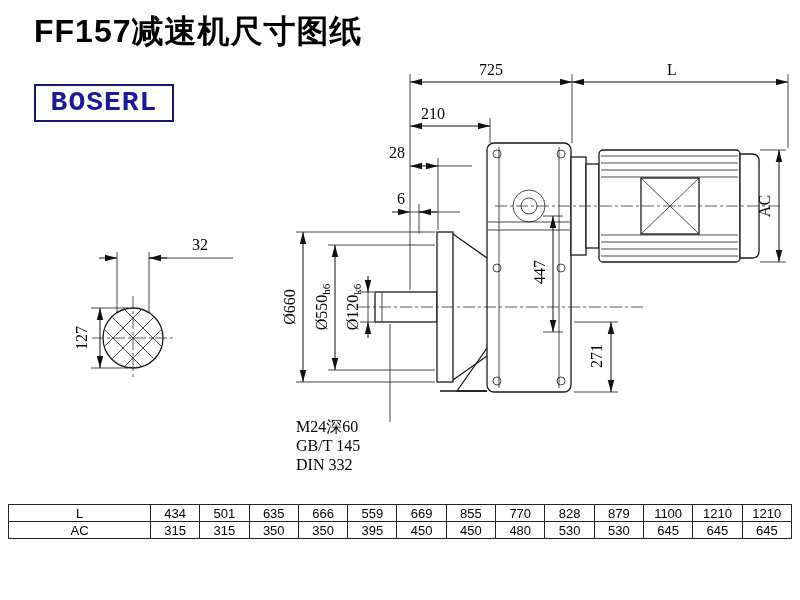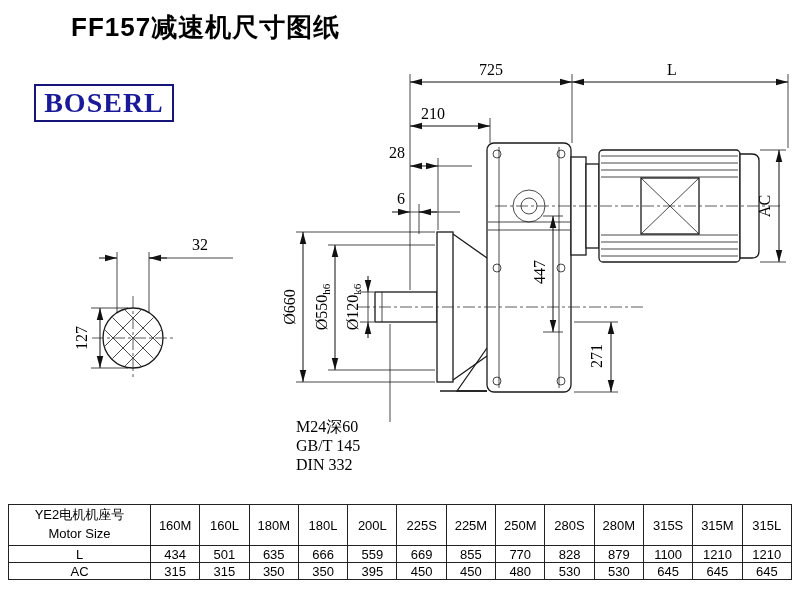--- a/index.html
+++ b/index.html
@@ -2,26 +2,26 @@
 <html><head>
 <meta charset="utf-8">
 <style>
   html,body { margin:0; padding:0; }
   body {
     width:800px; height:600px; position:relative; overflow:hidden;
     background:#ffffff; font-family:"Liberation Sans", sans-serif; color:#000;
   }
   .title {
     position:absolute; left:34px; top:10px;
-    font-size:26px; font-weight:bold; letter-spacing:1px; color:#000;margin-left:37px;
+    font-size:32px; font-weight:bold; letter-spacing:1px; color:#000;
   }
   .logo {
     position:absolute; left:34px; top:84px; width:136px; height:34px;
     border:2px solid #15157a; background:#fff;
-    color:#1a1a99; font-family:Liberation Serif, serif; font-weight:bold;
+    color:#1a1a99; font-family:Liberation Mono, monospace; font-weight:bold;
     font-size:28px; line-height:34px; text-align:center; letter-spacing:1px;
   }
   svg.draw { position:absolute; left:0; top:0; }
   .ln   { stroke:#1a1a1a; stroke-width:1.3; fill:none; }
   .fw   { fill:#ffffff; }
   .thin { stroke:#1a1a1a; stroke-width:0.8; fill:none; }
   .dim  { stroke:#111111; stroke-width:1; fill:none; }
   .cl   { stroke:#333333; stroke-width:0.8; fill:none; stroke-dasharray:12 3 3 3; }
   text.dt { font-family:"Liberation Serif", serif; font-size:16px; fill:#000; }
   .sub { font-size:11px; }
@@ -193,39 +193,20 @@
     <text class="dt note" x="296" y="470">DIN 332</text>
   </g>
 </svg>
 
 <table class="dimtable">
   <colgroup>
       <col style="width:142px">
       <col span="13">
     </colgroup>
   <tbody>
-      <tr class="hdr">
-    <td class="hcell">
-          <div>YE2电机机座号</div>
-          <div>Motor Size</div>
-        </td>
-    <td>160M</td>
-    <td>160L</td>
-    <td>180M</td>
-    <td>180L</td>
-    <td>200L</td>
-    <td>225S</td>
-    <td>225M</td>
-    <td>250M</td>
-    <td>280S</td>
-    <td>280M</td>
-    <td>315S</td>
-    <td>315M</td>
-    <td>315L</td>
-  </tr>
   <tr>
     <td>L</td>
     <td>434</td>
     <td>501</td>
     <td>635</td>
     <td>666</td>
     <td>559</td>
     <td>669</td>
     <td>855</td>
     <td>770</td>

